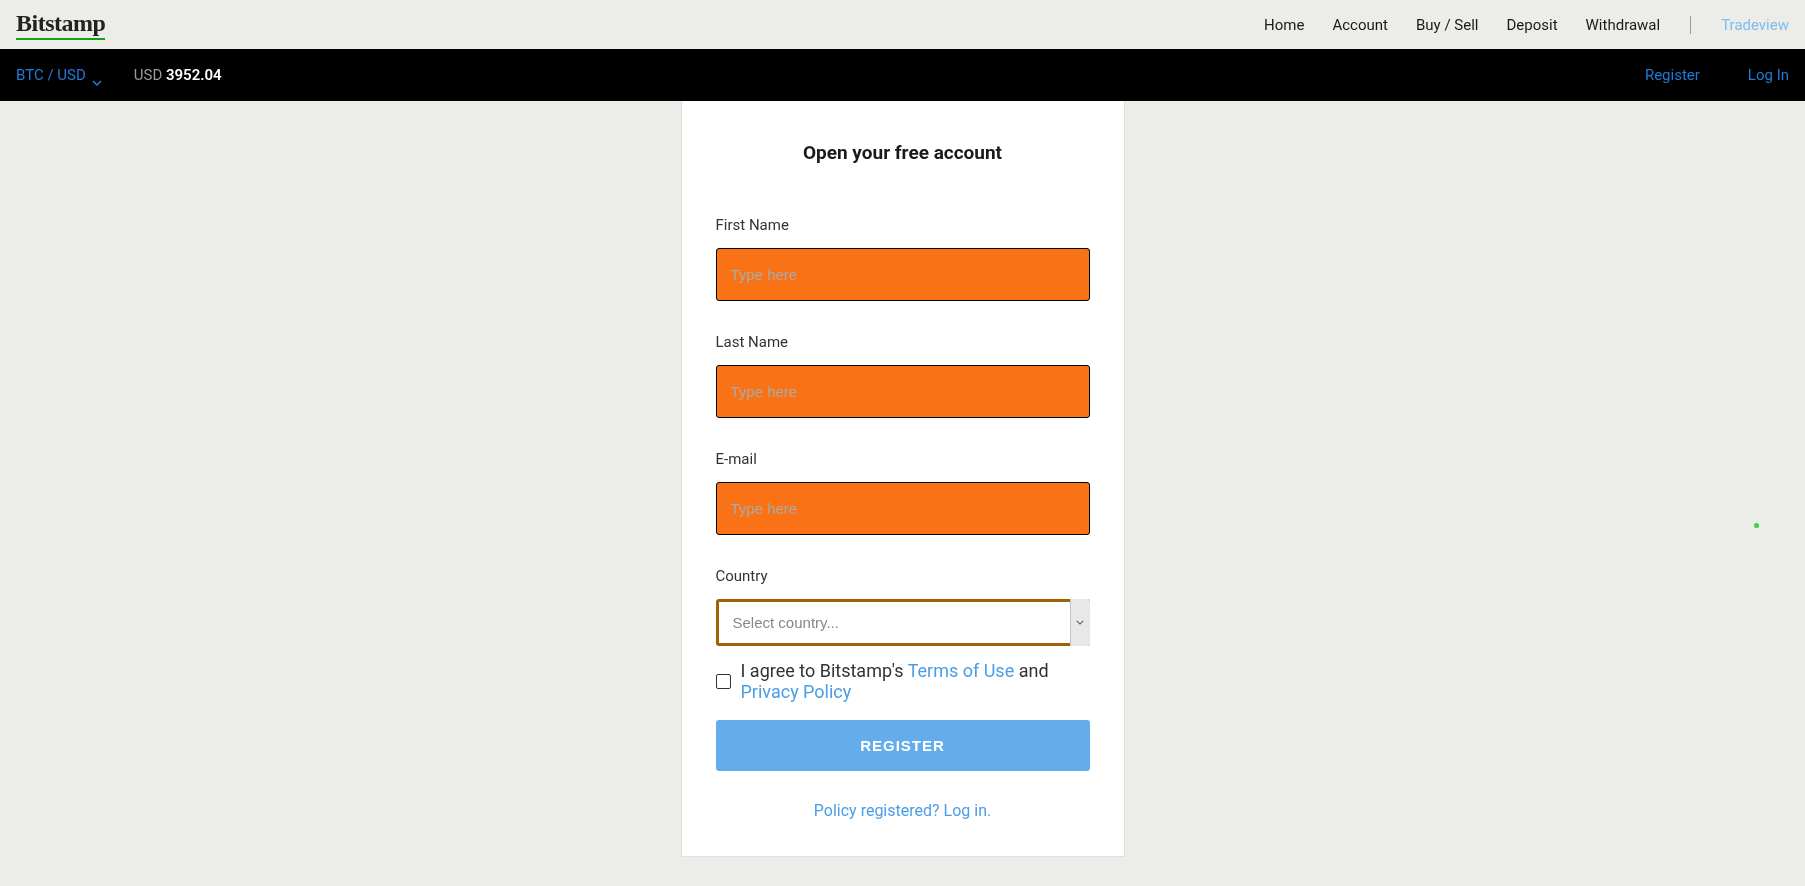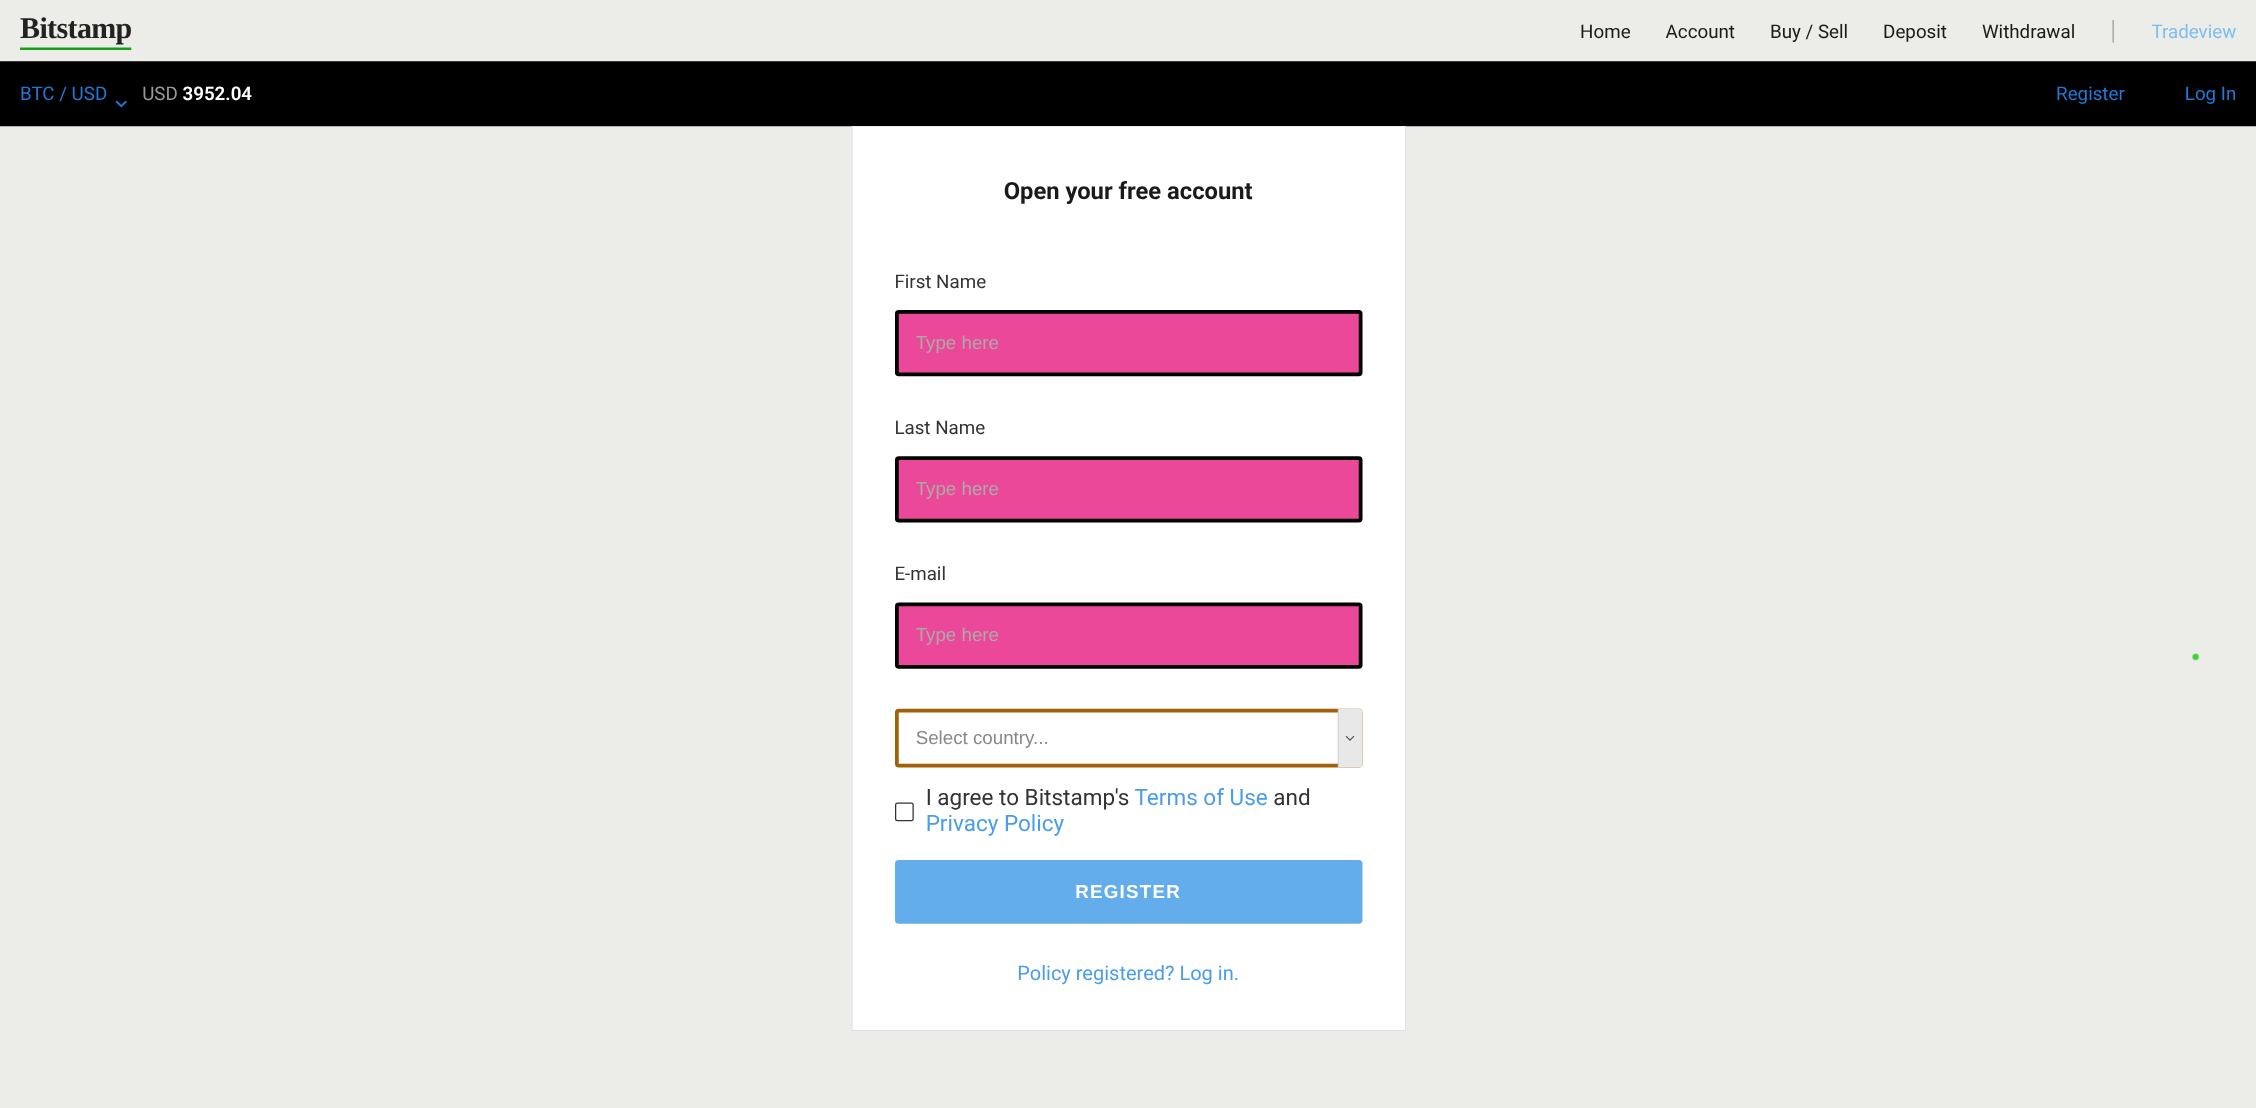--- a/index.html
+++ b/index.html
@@ -58,21 +58,21 @@
       background-color: #000;
       height: 52px;
       display: flex;
       align-items: center;
       justify-content: space-between;
       padding: 0 16px;
     }
     .sub-nav-left {
       display: flex;
       align-items: center;
-      gap: 12px;
+      gap: 32px;
     }
     .pair-selector {
       display: flex;
       align-items: center;
       color: #2179d6;
       font-size: 15px;
       cursor: pointer;
       gap: 6px;
     }
     .chevron-down {
@@ -124,22 +124,22 @@
       display: block;
       color: #333;
       font-size: 15px;
       margin-bottom: 14px;
       font-weight: 400;
     }
     .form-input {
       width: 100%;
       height: 53px;
       padding: 0 14px;
-      border: 3px solid #000000;
-      background-color: #ec4899;
+      border: 1px solid #000000;
+      background-color: #f97316;
       font-size: 15px;
       color: #333;
       border-radius: 3px;
     }
     .form-input::placeholder {
       color: #aaa;
     }
     .form-select {
       width: 100%;
       height: 47px;
@@ -272,20 +272,21 @@
       <label class="form-label">Last Name</label>
       <input type="text" class="form-input" placeholder="Type here" style="">
     </div>
 
     <div class="form-group">
       <label class="form-label">E-mail</label>
       <input type="email" class="form-input" placeholder="Type here" style="">
     </div>
 
     <div class="form-group country-group">
+      <label class="form-label">Country</label>
       <div class="select-wrapper">
         <select class="form-select">
           <option>Select country...</option>
         </select>
         <div class="select-arrow">
           <svg viewBox="0 0 10 6" width="8" height="5">
               <path d="M1 1 L5 5 L9 1" stroke="#555" stroke-width="1.3" fill="none"></path>
             </svg>
         </div>
       </div>

